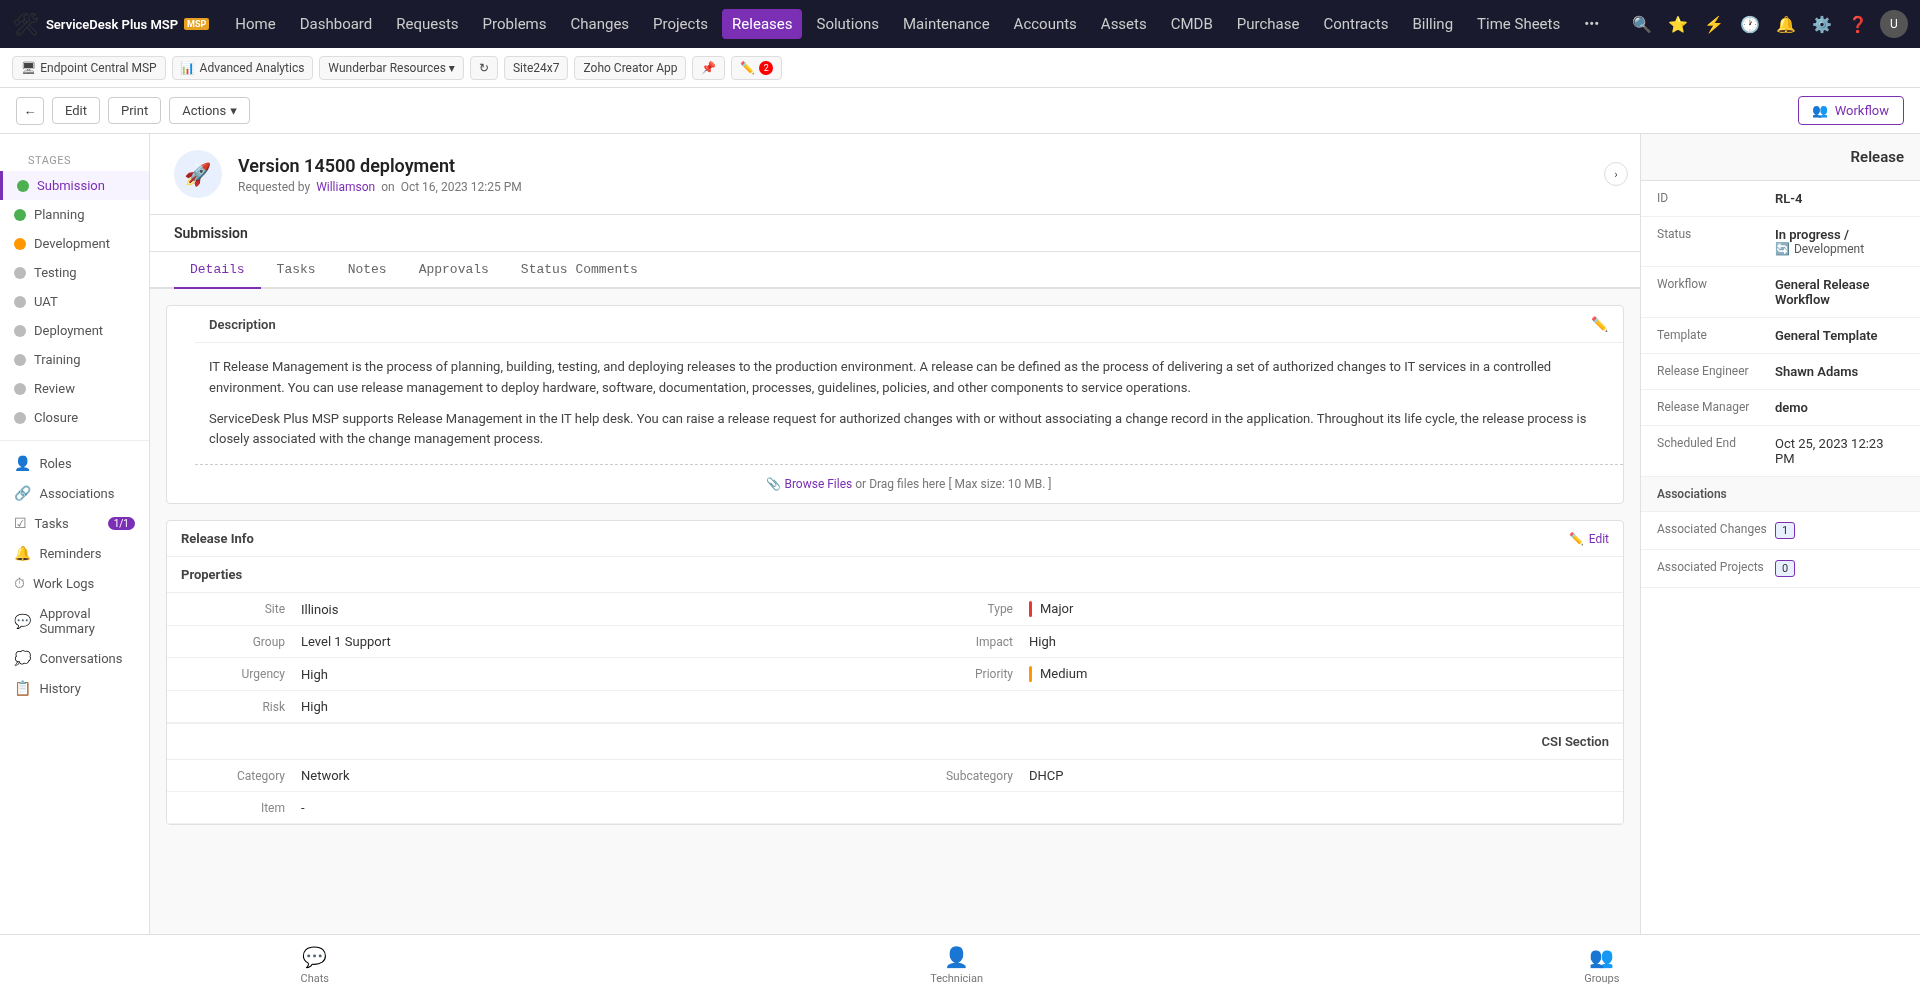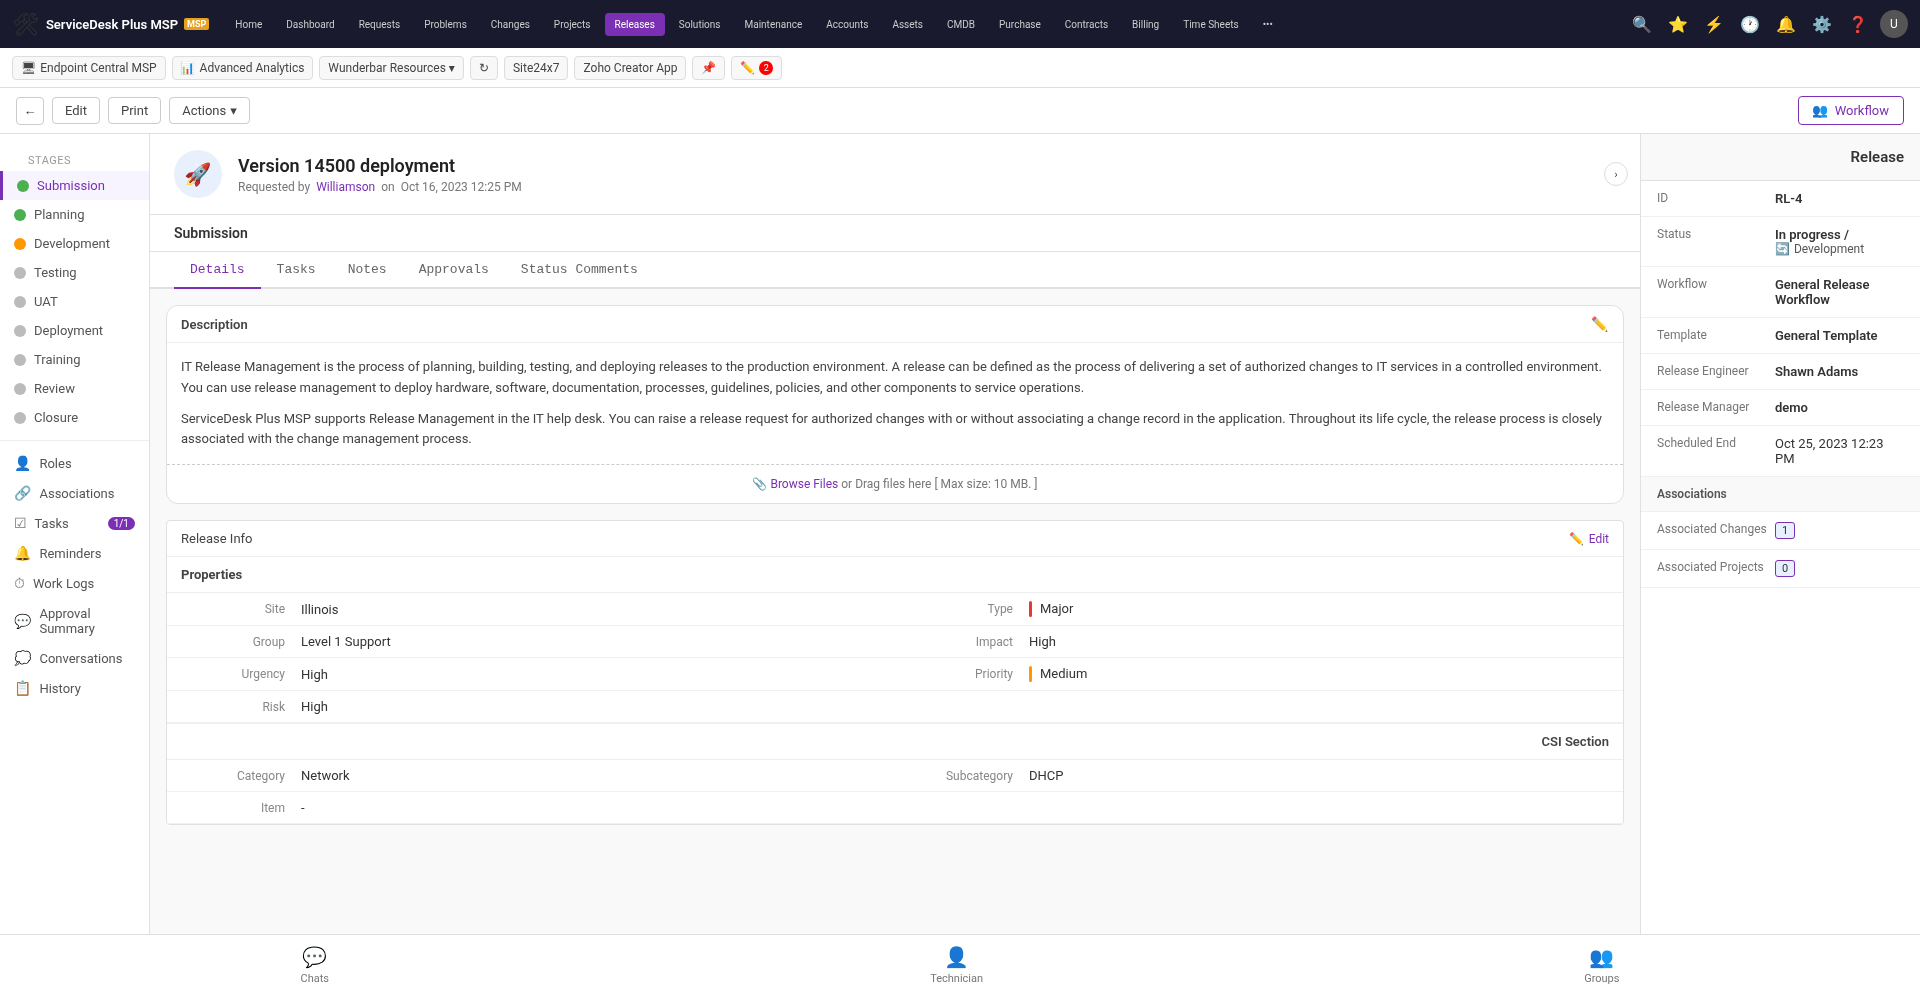--- a/index.html
+++ b/index.html
@@ -3,21 +3,21 @@
   <meta charset="utf-8">
   <style>
     * { box-sizing: border-box; margin: 0; padding: 0; }
     body { font-family: -apple-system, BlinkMacSystemFont, 'Segoe UI', Roboto, sans-serif; font-size: 13px; background: #f5f5f5; color: #333; height: 994px; overflow: hidden; }
 
     
     .top-nav { background: #1a1a2e; display: flex; align-items: center; height: 48px; padding: 0 12px; gap: 4px; }
     .logo { display: flex; align-items: center; gap: 6px; margin-right: 12px; }
     .logo-text { color: #fff; font-size: 13px; font-weight: 600; }
     .logo-badge { background: #e8a020; color: #fff; font-size: 9px; font-weight: 700; padding: 1px 3px; border-radius: 2px; }
-    .nav-item { color: #ccc; font-size: 10px; padding: 6px 10px; cursor: pointer; border-radius: 4px; white-space: nowrap; }
+    .nav-item { color: #ccc; font-size: 15px; padding: 6px 10px; cursor: pointer; border-radius: 4px; white-space: nowrap; }
     .nav-item.active { background: #7b2fb5; color: #fff; }
     .nav-icons { margin-left: auto; display: flex; align-items: center; gap: 8px; }
     .nav-icon { color: #ccc; font-size: 16px; cursor: pointer; padding: 4px; }
     .avatar { width: 28px; height: 28px; border-radius: 50%; background: #555; display: flex; align-items: center; justify-content: center; color: #fff; font-size: 12px; cursor: pointer; }
 
     
     .second-nav { background: #fff; border-bottom: 1px solid #ddd; display: flex; align-items: center; height: 40px; padding: 0 12px; gap: 6px; }
     .second-nav-item { display: flex; align-items: center; gap: 4px; padding: 4px 8px; border: 1px solid #ddd; border-radius: 4px; font-size: 12px; color: #444; cursor: pointer; background: #f8f8f8; }
     .dropdown-nav { display: flex; align-items: center; gap: 3px; padding: 4px 8px; border: 1px solid #ddd; border-radius: 4px; font-size: 12px; color: #444; cursor: pointer; background: #f8f8f8; }
     .badge-red { background: red; color: #fff; border-radius: 50%; width: 14px; height: 14px; font-size: 9px; display: flex; align-items: center; justify-content: center; }
@@ -56,35 +56,35 @@
     
     .stage-banner { background: #fff; padding: 10px 24px; border-bottom: 1px solid #e0e0e0; }
     .stage-label { font-size: 14px; font-weight: 600; color: #333; }
 
     
     .tabs { background: #fff; display: flex; border-bottom: 2px solid #e0e0e0; padding: 0 24px; font-family: Liberation Mono, monospace; }
     .tab { padding: 10px 16px; font-size: 13px; color: #666; cursor: pointer; border-bottom: 2px solid transparent; margin-bottom: -2px; }
     .tab.active { color: #7b2fb5; border-bottom-color: #7b2fb5; font-weight: 500; }
 
     
-    .section-card { background: #fff; margin: 16px; border: 1px solid #e0e0e0; border-radius: 12px; }
+    .section-card { background: #fff; margin: 16px; border: 1px solid #e0e0e0; border-radius: 4px; padding-left: 28px; }
     .section-header { display: flex; align-items: center; justify-content: space-between; padding: 10px 14px; border-bottom: 1px solid #eee; font-size: 13px; font-weight: 600; color: #444; }
     .section-body { padding: 14px; line-height: 1.6; font-size: 13px; color: #444; }
     .section-body p { margin-bottom: 10px; }
     .section-body p:last-child { margin-bottom: 0; }
     .edit-icon { color: #999; cursor: pointer; font-size: 14px; }
 
     
     .file-upload-area { border-top: 1px dashed #ccc; padding: 12px; text-align: center; font-size: 12px; color: #777; }
     .file-upload-area a { color: #7b2fb5; text-decoration: none; }
 
     
     .info-section { background: #fff; margin: 16px; border: 1px solid #e0e0e0; border-radius: 4px; }
     .info-header { display: flex; align-items: center; justify-content: space-between; padding: 10px 14px; border-bottom: 1px solid #eee; }
-    .info-header-title { font-size: 13px; font-weight: 400; color: #444; }
+    .info-header-title { font-size: 13px; font-weight: 700; color: #444; }
     .info-edit-btn { display: flex; align-items: center; gap: 4px; color: #7b2fb5; font-size: 12px; cursor: pointer; }
 
     
     .properties-title { padding: 10px 14px; font-size: 13px; font-weight: 700; color: #444; border-bottom: 1px solid #eee; }
     .prop-table { width: 100%; }
     .prop-row { display: grid; grid-template-columns: 1fr 1fr; border-bottom: 1px solid #f0f0f0; }
     .prop-cell { display: grid; grid-template-columns: 120px 1fr; align-items: center; padding: 8px 14px; }
     .prop-label { color: #888; font-size: 12px; text-align: right; padding-right: 16px; }
     .prop-value { font-size: 13px; color: #333; }
     .priority-bar { display: flex; align-items: flex-start; gap: 8px; }

